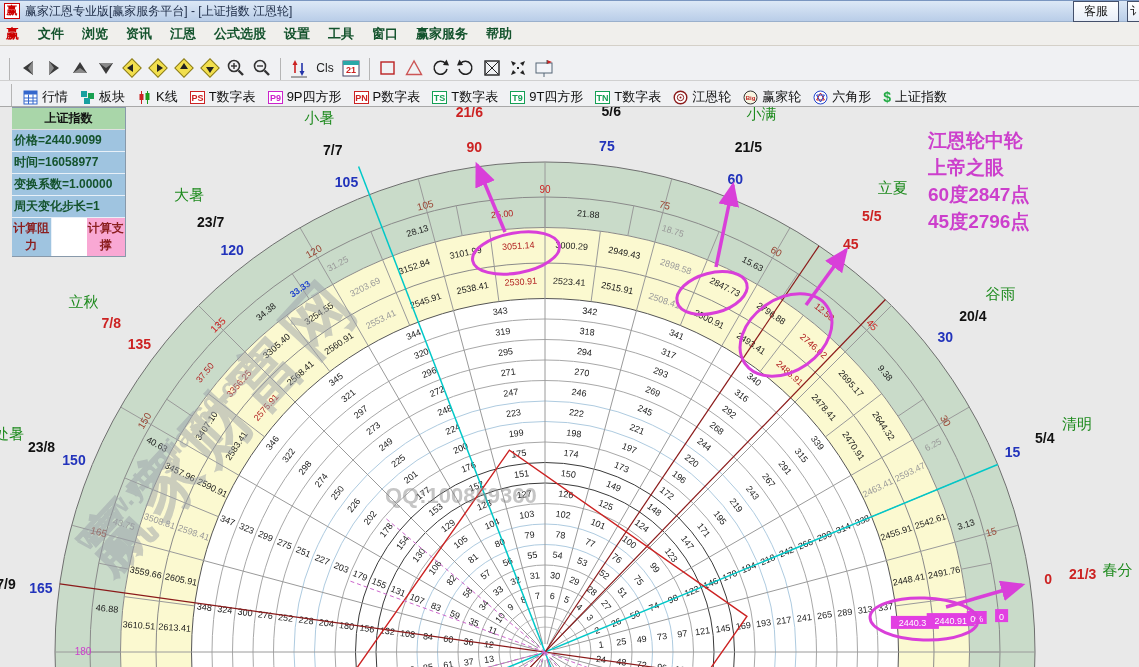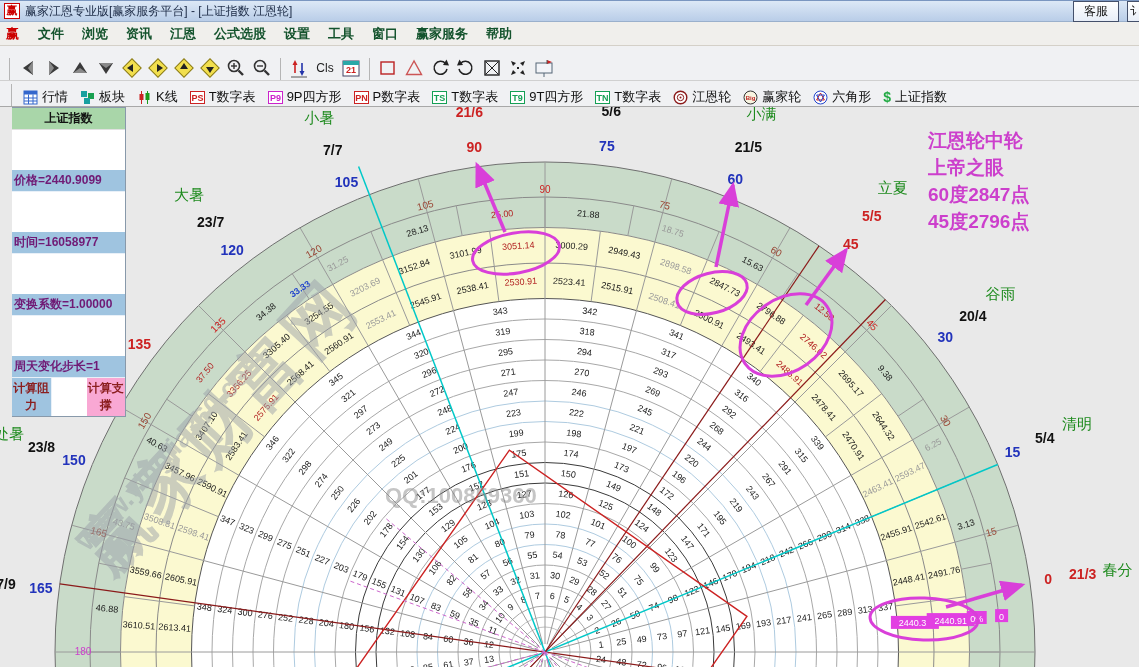--- a/index.html
+++ b/index.html
@@ -25,21 +25,21 @@
   .tsep{width:1px;height:22px;background:#b5b5b5;margin:0 5px;flex:none;}
   .toolbar2{height:25px;background:#f0f1f3;display:flex;align-items:flex-end;padding:0 6px;border-bottom:1px solid #a8a8a8;}
   .mk-item{display:flex;align-items:center;font-size:13px;color:#111;margin:0 6px;cursor:pointer;white-space:nowrap;}
   .mk-item svg{margin-right:4px;}
   
   .chart{position:relative;width:1139px;height:564px;background:#E9E9E9;overflow:hidden;}
   .chart svg.wheel{position:absolute;left:0;top:0;}
   
   .panel{position:absolute;left:12px;top:0;width:113px;border:1px solid #8899aa;border-left:none;font-size:12px;z-index:5;background:#fff;}
   .panel .hdr{background:#A9D6A9;color:#111;font-weight:bold;text-align:center;padding:2px 0;border-bottom:1px solid #e0e0e0;}
-  .panel .row{background:#9FC4E0;color:#701a75;font-weight:bold;padding:2px 2px;border-bottom:1px solid #e8f0f8;white-space:nowrap;overflow:hidden;margin-top:40px;}
+  .panel .row{background:#9FC4E0;color:#14532d;font-weight:bold;padding:2px 2px;border-bottom:1px solid #e8f0f8;white-space:nowrap;overflow:hidden;}
   .panel .btns{display:flex;gap:35px;}
   .panel .btns div{flex:1;text-align:center;padding:2px 0;font-weight:bold;color:#8B1F1F;cursor:pointer;}
   .panel .btn-res{background:#9FC4E0;border-right:1px solid #e8f0f8;}
   .panel .btn-sup{background:#f9a8d4;}
 </style>
 </head>
 <body>
 
 <div class="window">
 

